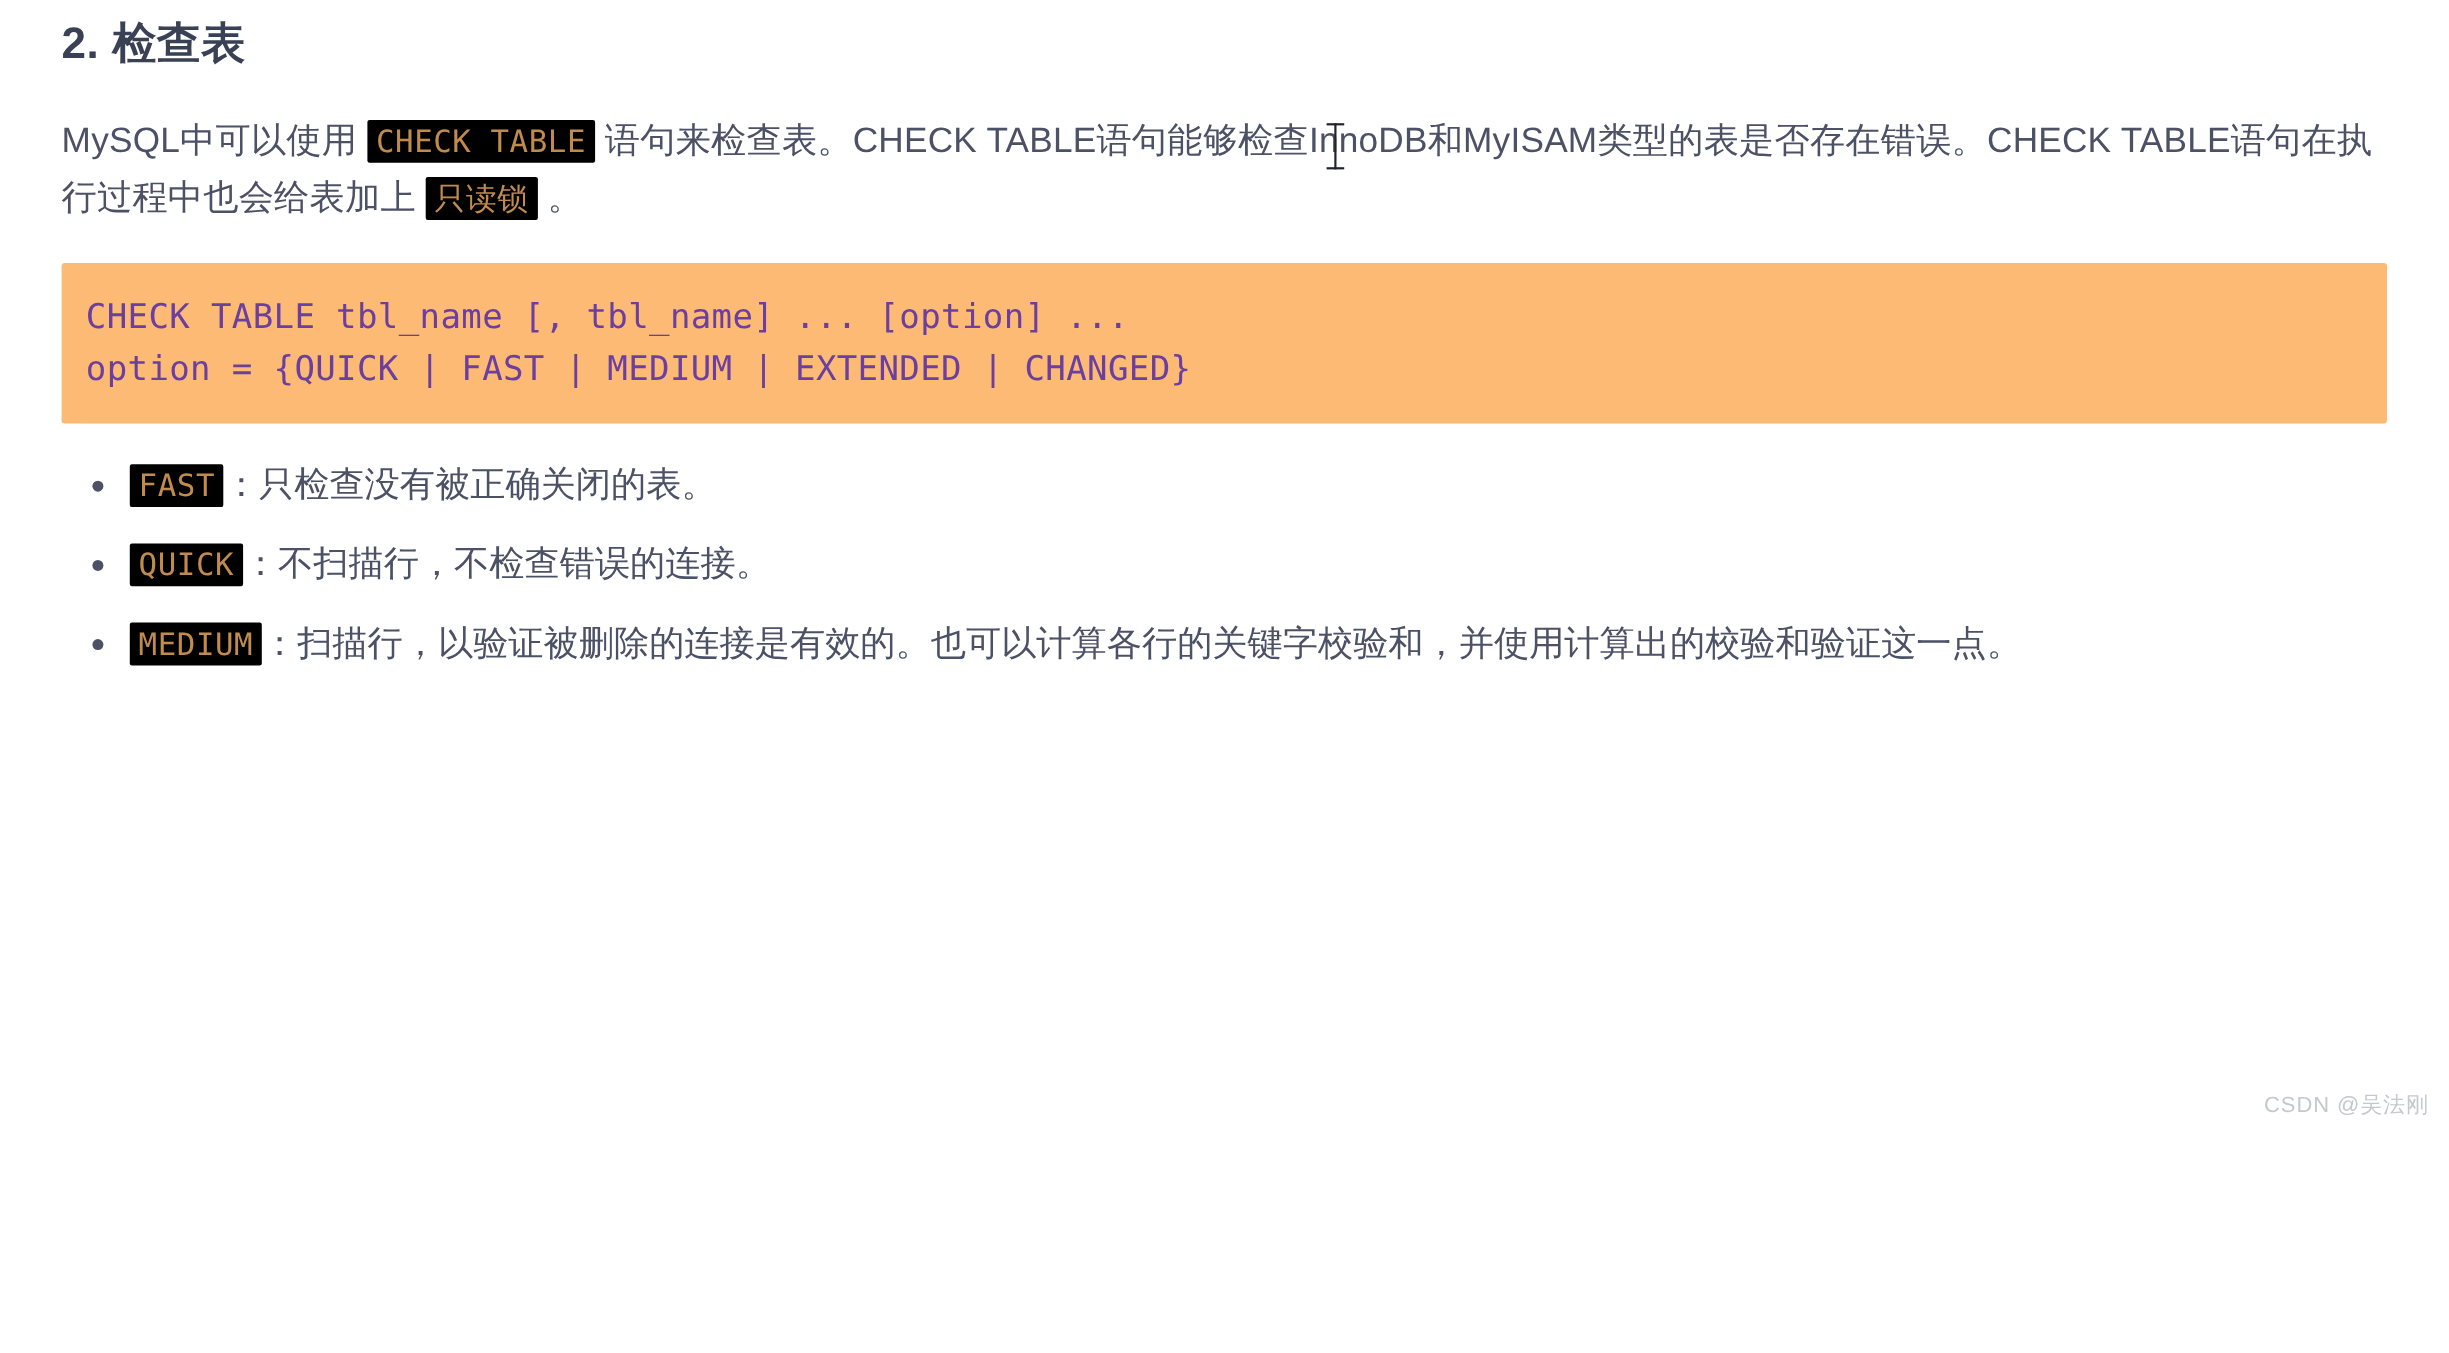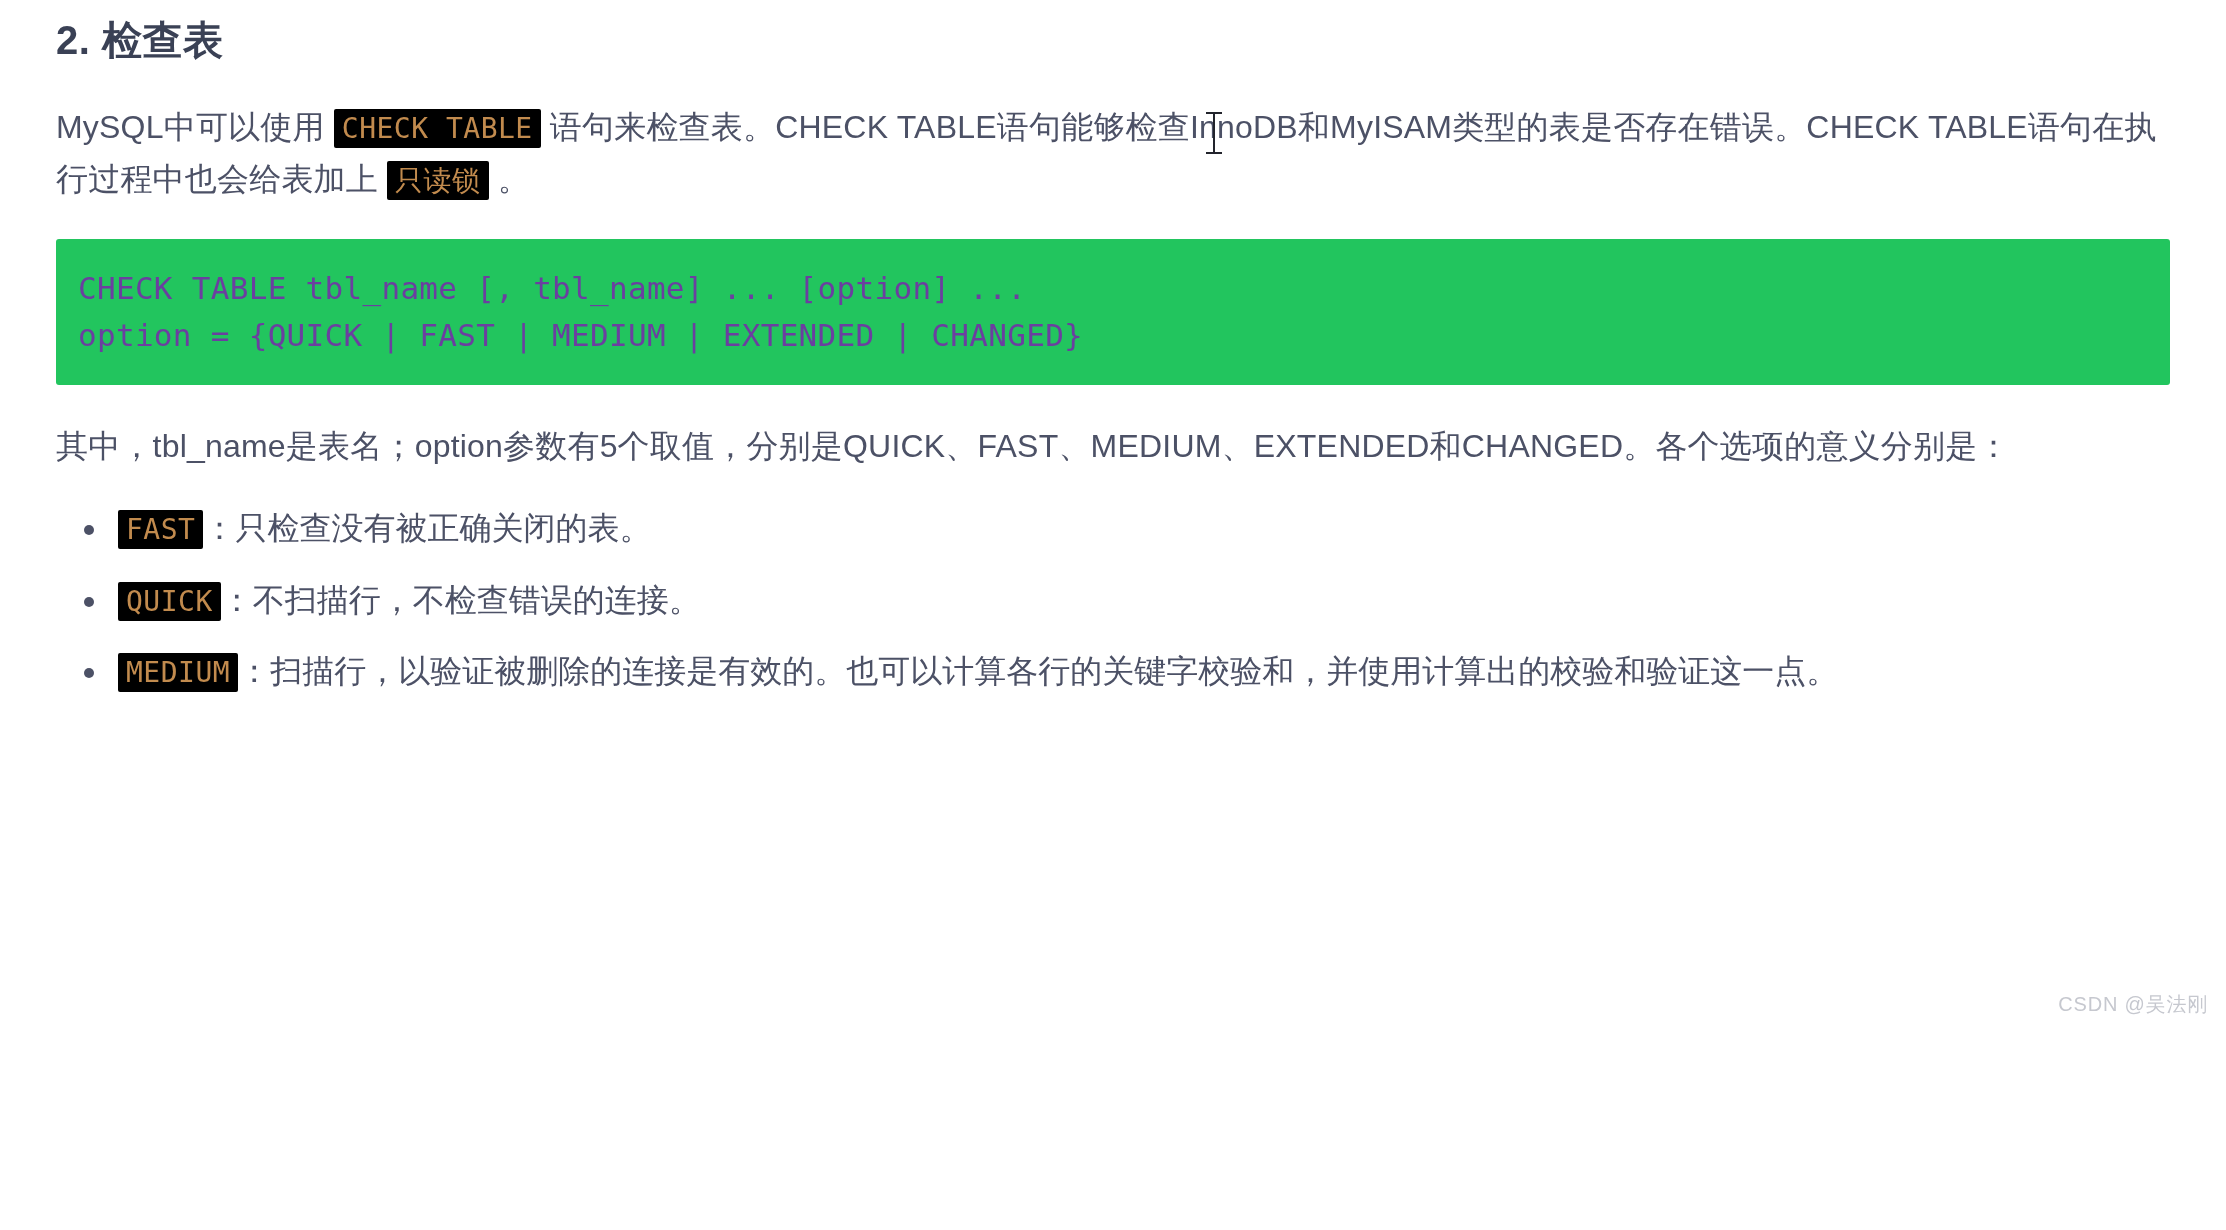--- a/index.html
+++ b/index.html
@@ -52,21 +52,21 @@
     font-family: "DejaVu Sans Mono", "Liberation Mono", monospace;
     background: #000000;
     color: #c28b4e;
     font-size: 28px;
     padding: 3px 8px;
     border-radius: 2px;
     letter-spacing: 0.5px;
   }
 
   pre.codeblock {
-    background: #22c55e;
+    background: #fdba74;
     margin: 33px 0 0 0;
     padding: 26px 22px 26px 22px;
     border-radius: 3px;
     overflow: hidden;
     box-sizing: border-box;
   }
   pre.codeblock .cline {
     font-family: "DejaVu Sans Mono", "Liberation Mono", monospace;
     font-size: 31px;
     line-height: 1.52;
@@ -138,21 +138,20 @@
 <div class="page">
   <div class="content">
 
     <h2 class="section-title">2. 检查表</h2>
 
     <p class="para"><span>MySQL中可以使用 </span><code class="inline">CHECK TABLE</code><span> 语句来检查表。CHECK TABLE语句能够检查InnoDB和MyISAM类型的表是否存在错误。CHECK TABLE语句在执行过程中也会给表加上 </span><code class="inline">只读锁</code><span> 。</span></p>
 
 
     <pre class="codeblock"><div class="cline">CHECK TABLE tbl_name [, tbl_name] ... [option] ...</div><div class="cline">option = {QUICK | FAST | MEDIUM | EXTENDED | CHANGED}</div></pre>
 
-    <p class="para">其中，tbl_name是表名；option参数有5个取值，分别是QUICK、FAST、MEDIUM、EXTENDED和CHANGED。各个选项的意义分别是：</p>
 
     <ul class="opt-list">
       <li><code class="inline">FAST</code><span class="sep">：</span><span>只检查没有被正确关闭的表。</span></li>
 
       <li><code class="inline">QUICK</code><span class="sep">：</span><span>不扫描行，不检查错误的连接。</span></li>
 
 
       <li><code class="inline">MEDIUM</code><span class="sep">：</span><span>扫描行，以验证被删除的连接是有效的。也可以计算各行的关键字校验和，并使用计算出的校验和验证这一点。</span></li>
     </ul>
 

